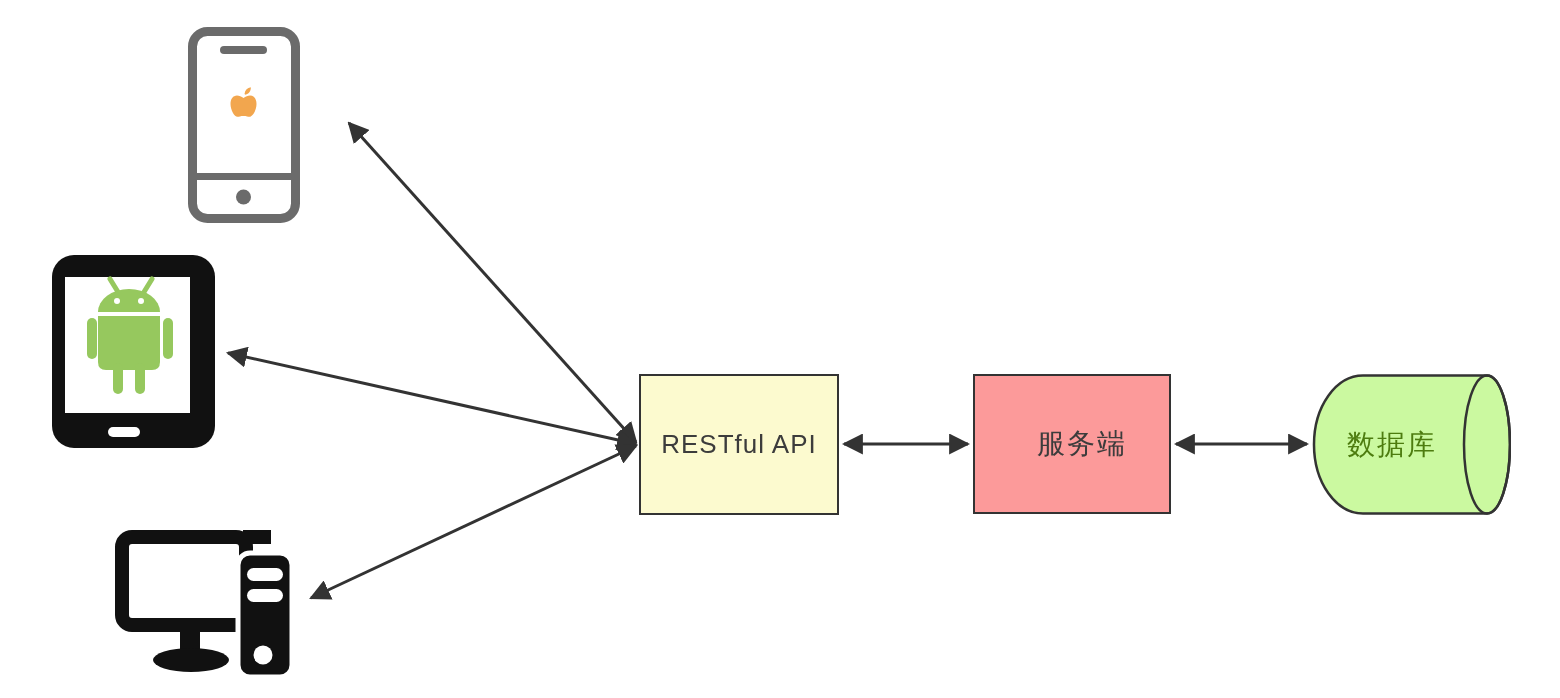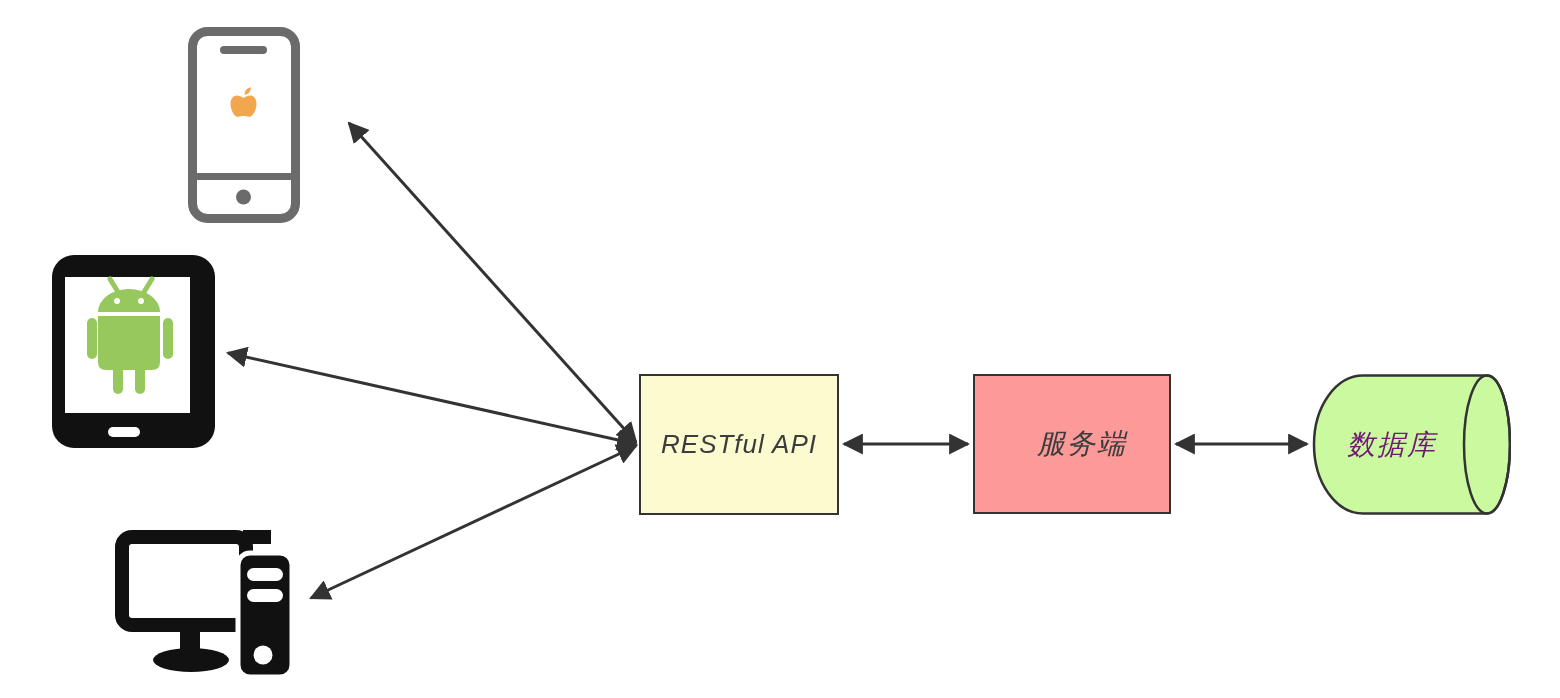--- a/index.html
+++ b/index.html
@@ -3,21 +3,20 @@
 <meta charset="utf-8">
 <style>
   html, body { margin: 0; padding: 0; background: #ffffff; }
   .canvas {
     position: relative;
     width: 1560px;
     height: 698px;
     background: #ffffff;
     overflow: hidden;
     font-family: "Liberation Sans", "DejaVu Sans", sans-serif;
-    font-style: italic;
   }
   .abs { position: absolute; }
   svg { display: block; }
 
   .arrows-layer {
     position: absolute;
     left: 0; top: 0;
     width: 1560px; height: 698px;
     z-index: 1;
     pointer-events: none;
@@ -49,21 +48,21 @@
     padding-left: 20px;
   }
   .cylinder-svg { left: 1311px; top: 373px; width: 200px; height: 143px; z-index: 2; }
   .cylinder-label {
     left: 1311px; top: 373px;
     width: 162px; height: 143px;
     z-index: 3;
     display: flex;
     align-items: center;
     justify-content: center;
-    color: #701a75;
+    color: #4d7c0f;
     font-size: 28px;
     letter-spacing: 2px;
   }
 
   .icon-iphone  { left: 188px; top: 27px;  width: 112px; height: 196px; z-index: 2; }
   .icon-android { left: 52px;  top: 255px; width: 163px; height: 193px; z-index: 2; }
   .icon-desktop { left: 113px; top: 528px; width: 180px; height: 152px; z-index: 2; }
 </style>
 </head>
 <body>

